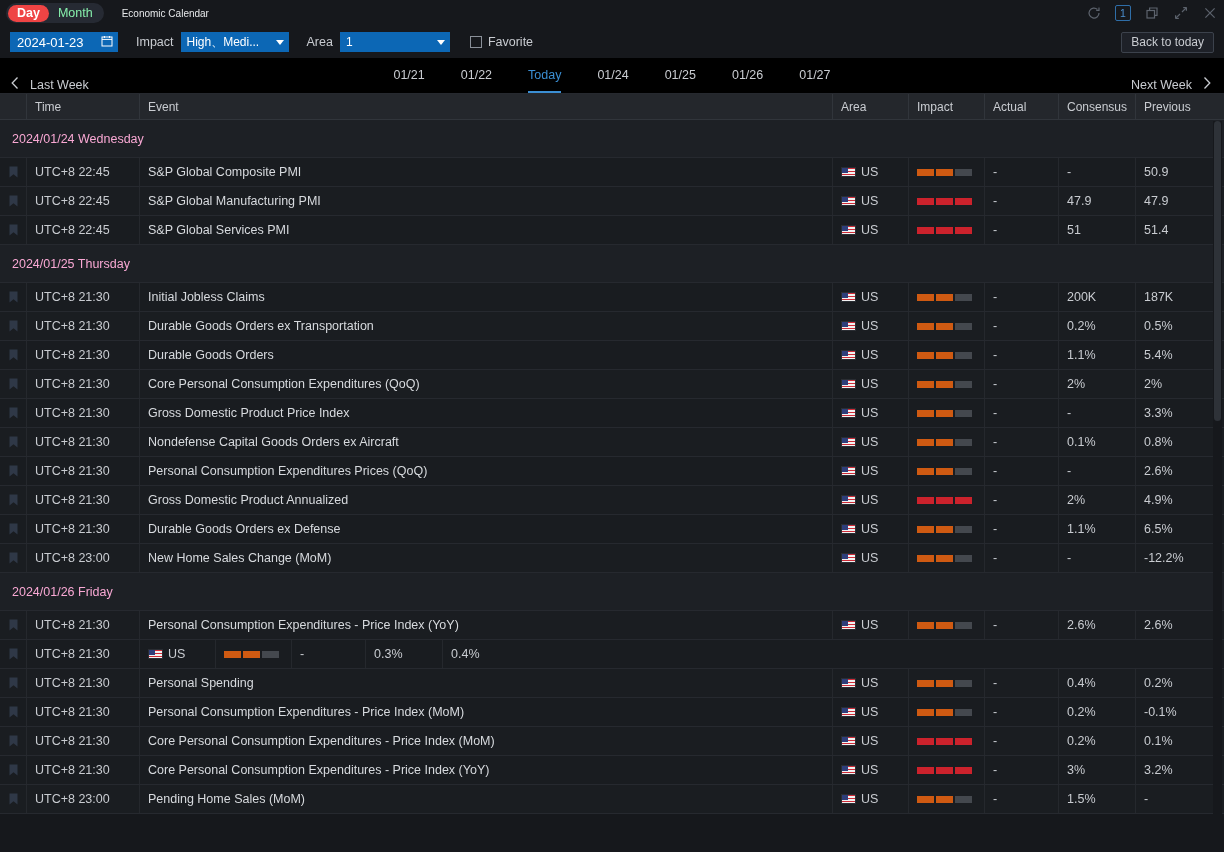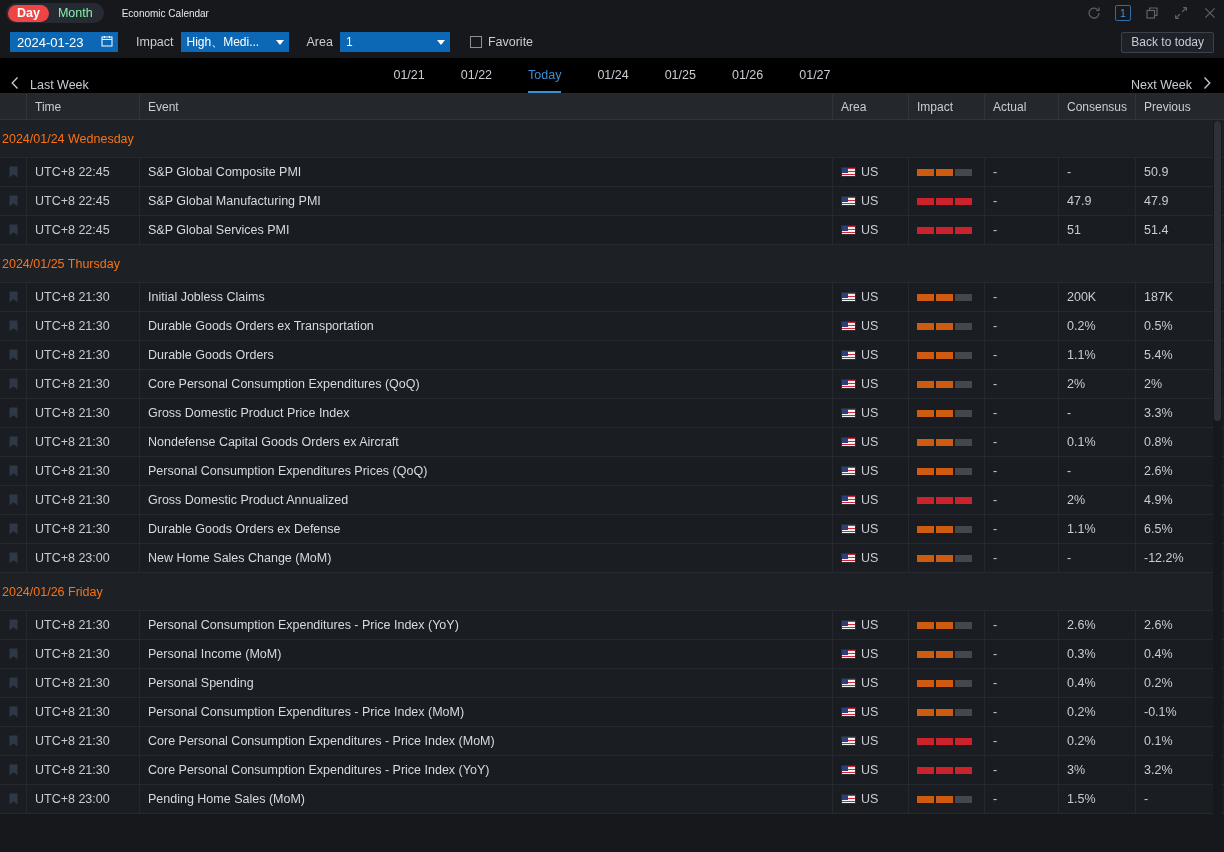--- a/index.html
+++ b/index.html
@@ -156,22 +156,22 @@
   .c-imp   { width: 76px; flex: 0 0 76px; }
   .c-act   { width: 74px; flex: 0 0 74px; }
   .c-cons  { width: 77px; flex: 0 0 77px; }
   .c-prev  { width: 76px; flex: 0 0 76px; border-right: none; }
 
   .tbody { height: 712px; overflow: hidden; }
   .dayhdr {
     height: 38px;
     background: #1d2025;
     display: flex; align-items: center;
-    padding-left: 2px;
-    font-size: 12.5px; color: #f97316;
+    padding-left: 12px;
+    font-size: 12.5px; color: #f9a8d4;
     border-bottom: 1px solid #26292f;
   }
   .row {
     display: flex; align-items: stretch;
     height: 29px;
     border-bottom: 1px solid #26292f;
     background: #1a1d21;
     font-size: 12.5px;
   }
   .row:nth-child(even) { background: #191c20; }
@@ -688,21 +688,20 @@
         <div class="cell c-cons">2.6%</div>
         <div class="cell c-prev">2.6%</div>
       </div>
       <div class="row">
         <div class="cell c-flag">
           <svg class="bookmark" viewBox="0 0 9 12">
             <path d="M0.5 0.5h8v11l-4-3.2-4 3.2z" fill="#2f3847"></path>
           </svg>
         </div>
         <div class="cell c-time">UTC+8 21:30</div>
-        <div class="cell c-event">Personal Income (MoM)</div>
         <div class="cell c-area">
           <span class="flagcell">
             <span class="usflag"></span>
             <span>US</span>
           </span>
         </div>
         <div class="cell c-imp">
           <span class="impbars">
             <span class="ibar med"></span>
             <span class="ibar med"></span>

